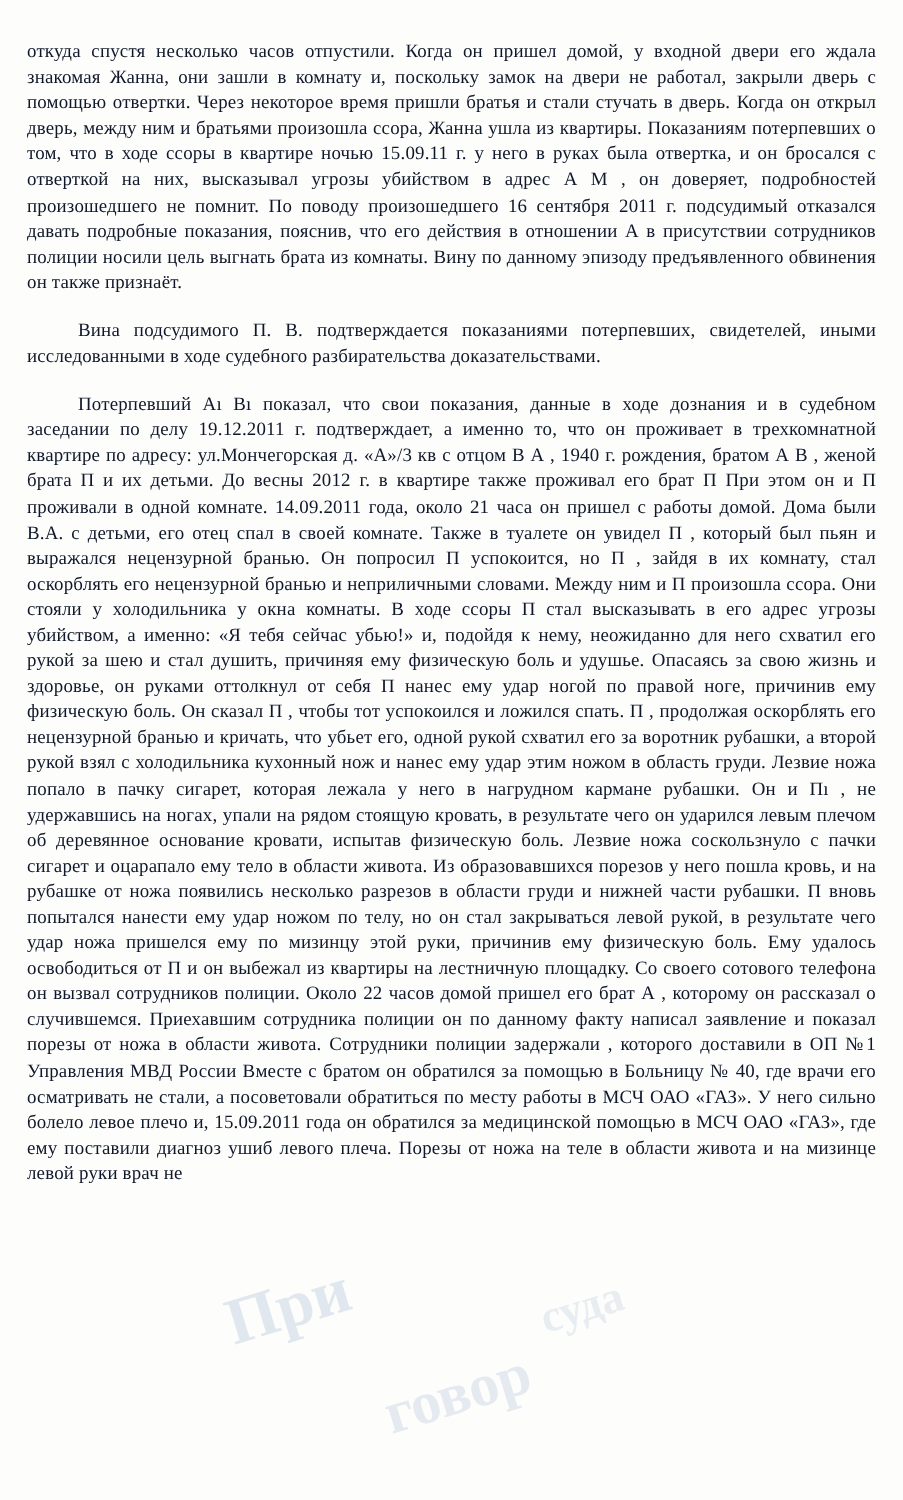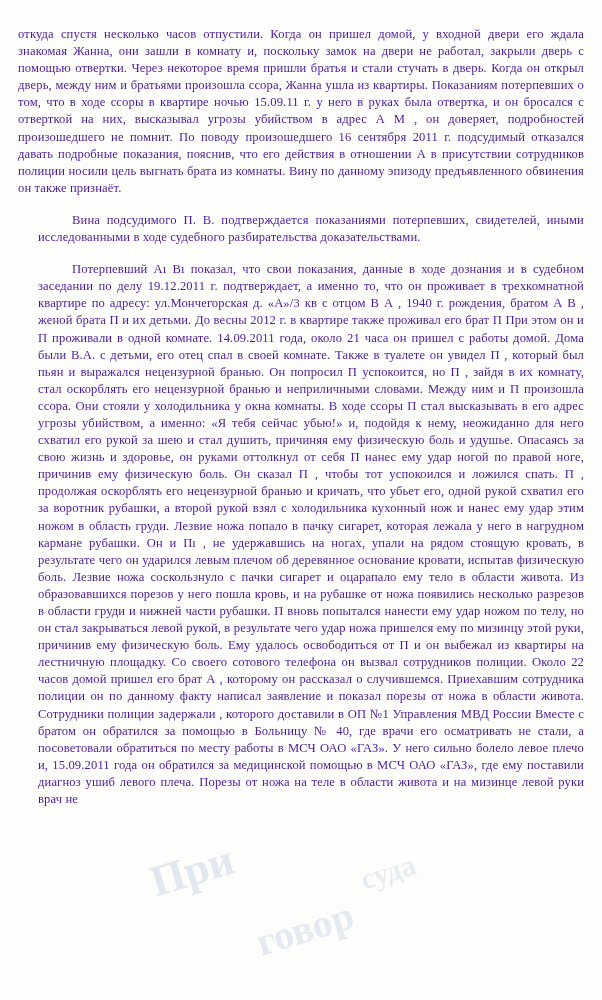--- a/index.html
+++ b/index.html
@@ -27,28 +27,27 @@
     position: relative;
     z-index: 2;
   }
   p {
     margin: 0 0 0 0;
     text-align: justify;
     text-justify: inter-word;
     font-size: 12.6px;
     line-height: 17.1px;
     letter-spacing: 0.01em;
-    color: #4c1d95;
+    color: #0f172a;
   }
   p.indent {
     text-indent: 34px;
   }
   p.gap {
     margin-top: 15px;
-    margin-left: 20px;
   }
   
   .watermark {
     position: absolute;
     z-index: 1;
     pointer-events: none;
     color: #9fb6cf;
     opacity: 0.38;
     font-family: "Liberation Serif", serif;
     font-weight: bold;

